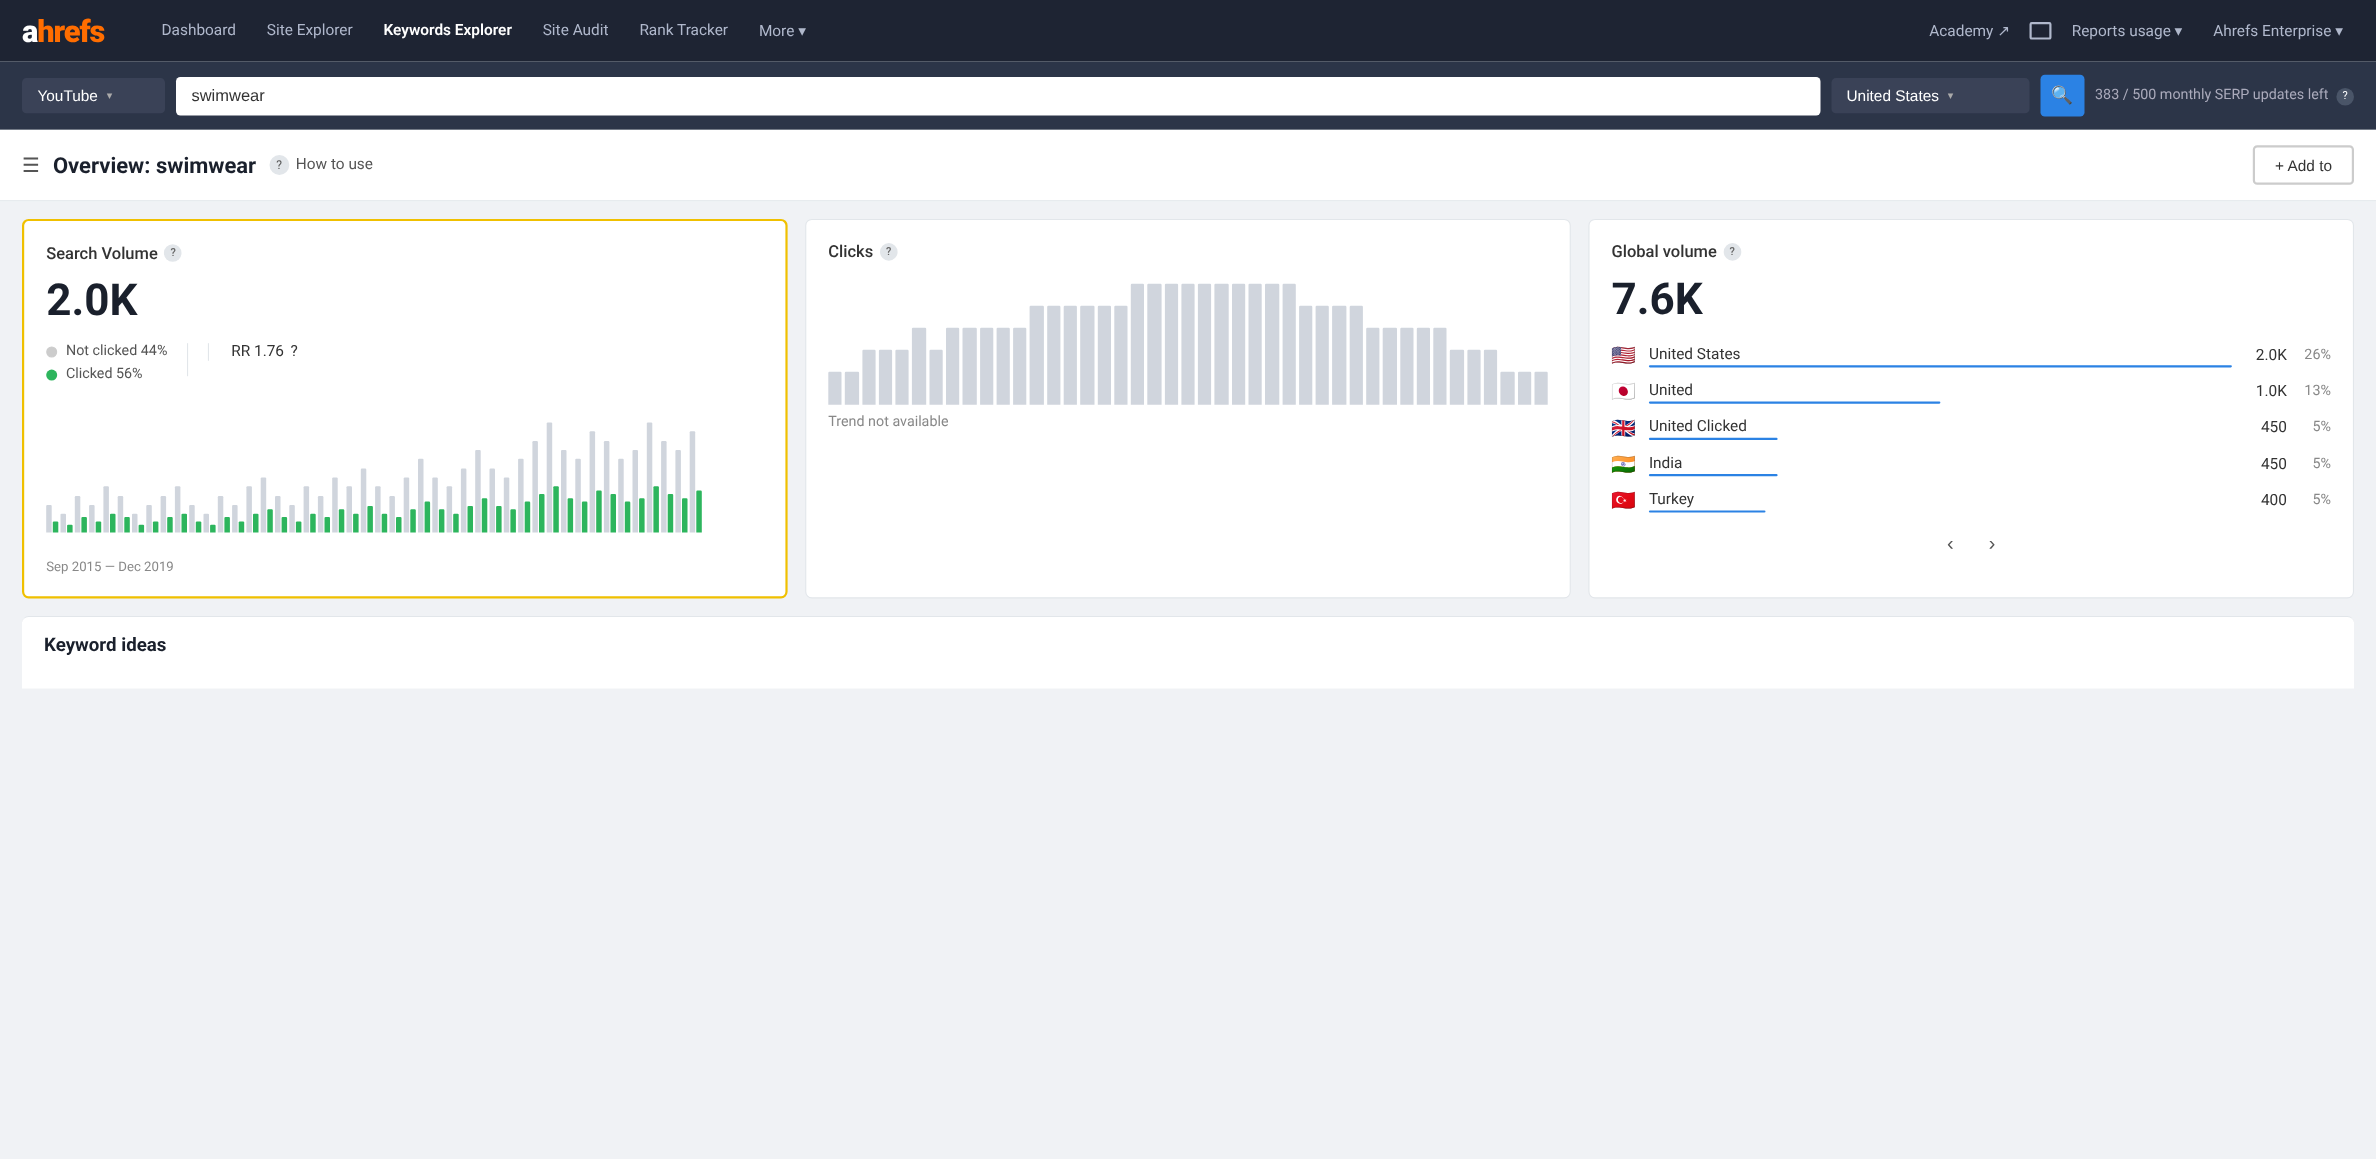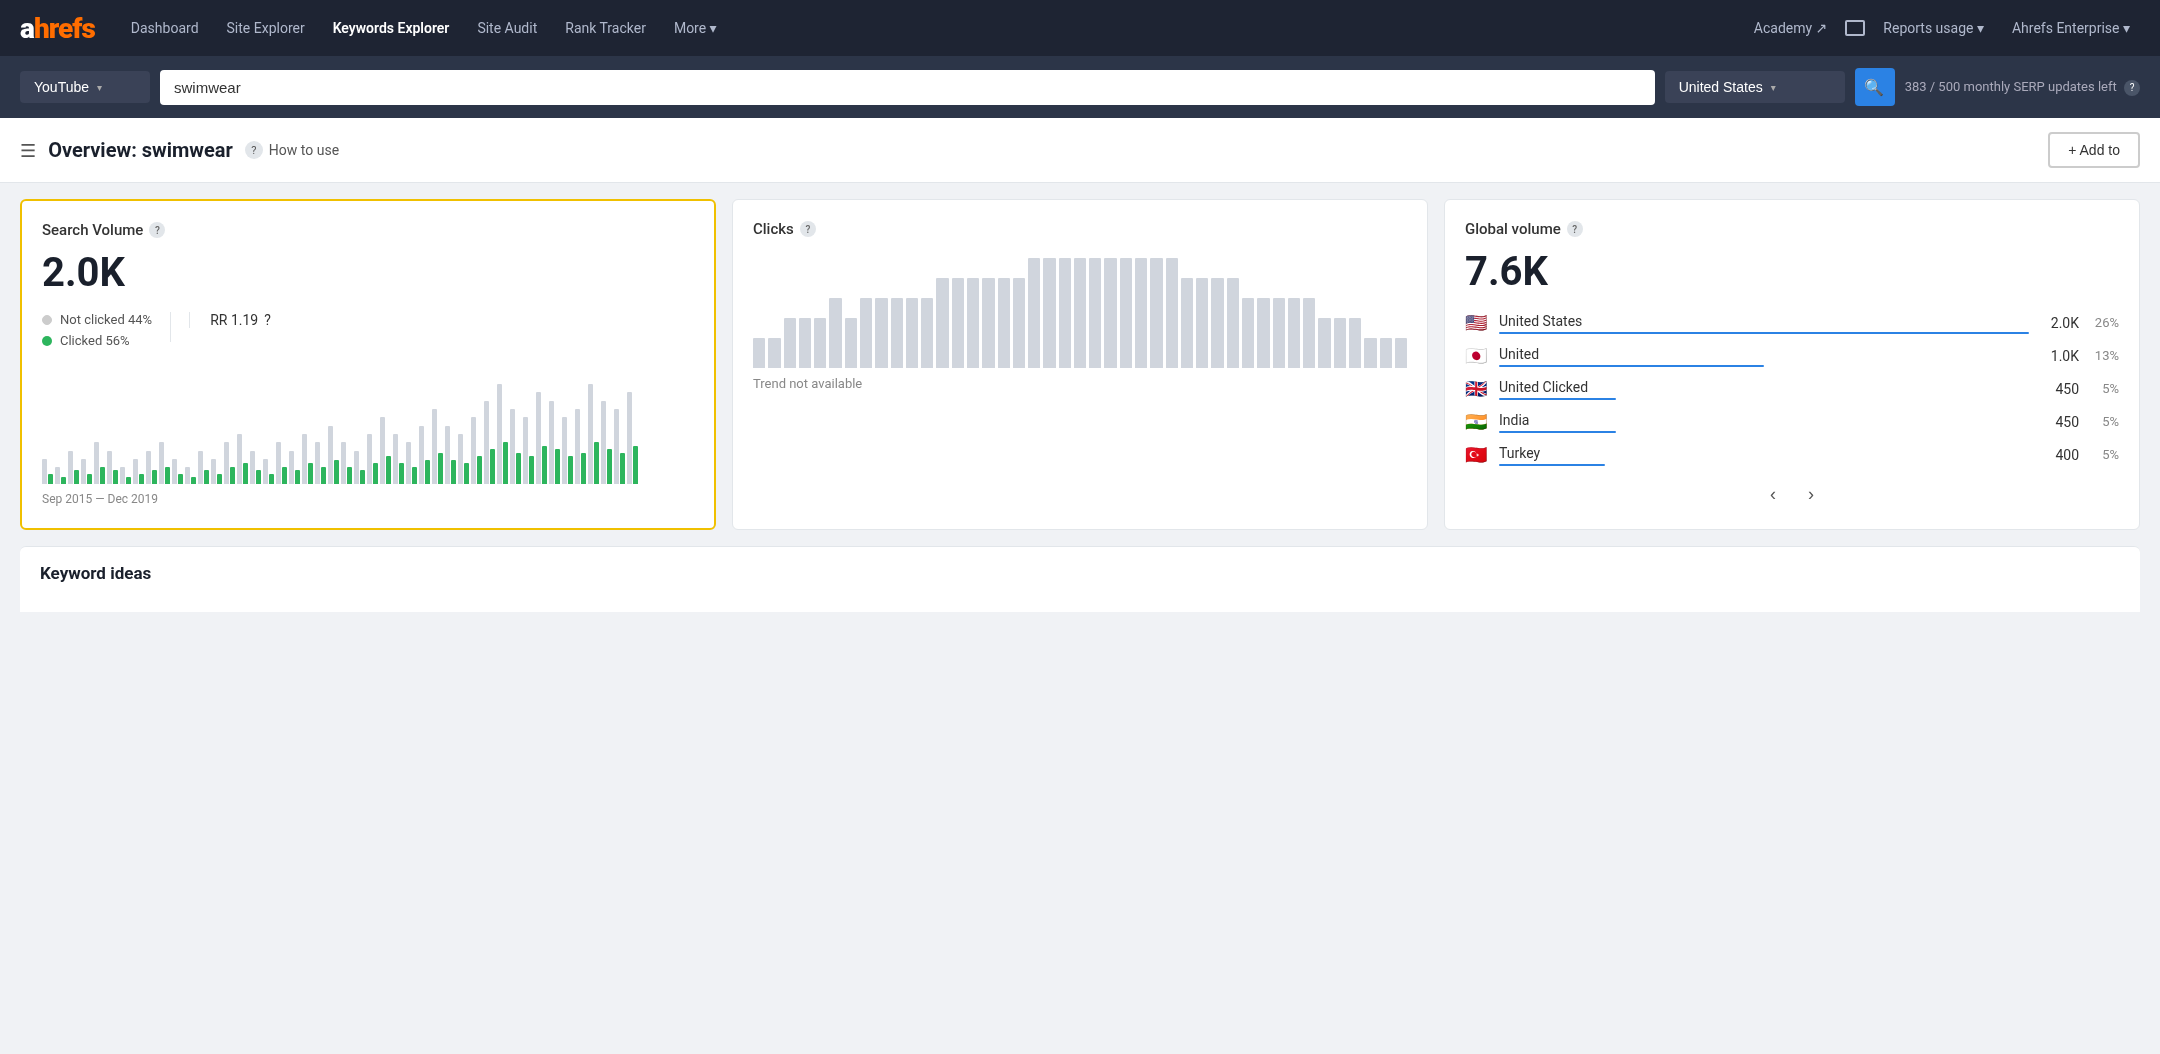--- a/index.html
+++ b/index.html
@@ -1,19 +1,19 @@
 <!DOCTYPE html>
 <html><head>
   <meta charset="utf-8">
   <style>
     * { box-sizing: border-box; margin: 0; padding: 0; }
     body { font-family: -apple-system, BlinkMacSystemFont, 'Segoe UI', Roboto, sans-serif; background: #f0f2f5; }
 
     
-    .nav { background: #1e2433; display: flex; align-items: center; padding: 0 20px; height: 56px; gap: 0; }
+    .nav { background: #1e2433; display: flex; align-items: center; padding: 0 20px; height: 56px; gap: 16px; }
     .nav-logo { color: #ff6d00; font-size: 28px; font-weight: 900; margin-right: 24px; letter-spacing: -1px; }
     .nav-logo span { color: white; }
     .nav-links { display: flex; gap: 4px; flex: 1; }
     .nav-link { color: #b0b8cc; font-size: 14px; padding: 6px 12px; border-radius: 4px; cursor: pointer; white-space: nowrap; text-decoration: none; }
     .nav-link.active { color: white; font-weight: 600; }
     .nav-right { display: flex; align-items: center; gap: 8px; }
     .nav-right-link { color: #b0b8cc; font-size: 14px; padding: 6px 10px; cursor: pointer; display: flex; align-items: center; gap: 4px; }
     .nav-monitor-icon { width: 20px; height: 16px; border: 2px solid #b0b8cc; border-radius: 2px; display: inline-block; }
 
     
@@ -56,21 +56,21 @@
     .legend-dot.green { background: #2db55d; }
     .rr-value { font-size: 14px; color: #333; display: flex; align-items: center; gap: 6px; padding-left: 20px; border-left: 1px solid #e2e6ea; }
 
     
     .chart-area { margin-top: 8px; }
     .bar-chart { display: flex; align-items: flex-end; gap: 2px; height: 120px; }
     .bar-group { display: flex; gap: 1px; align-items: flex-end; }
     .bar { border-radius: 1px 1px 0 0; min-width: 5px; }
     .bar.grey { background: #d0d5dd; }
     .bar.green { background: #2db55d; }
-    .chart-date { font-size: 12px; color: #888; margin-top: 8px; }
+    .chart-date { font-size: 12px; color: #888; margin-top: 24px; }
 
     
     .clicks-chart { display: flex; align-items: flex-end; gap: 3px; height: 120px; margin-top: 8px; }
     .clicks-bar { background: #d0d5dd; border-radius: 1px 1px 0 0; min-width: 8px; }
     .trend-na { font-size: 13px; color: #888; margin-top: 8px; }
 
     
     .country-list { display: flex; flex-direction: column; gap: 10px; }
     .country-item { display: flex; align-items: center; gap: 10px; }
     .country-flag { font-size: 18px; width: 24px; }
@@ -158,21 +158,21 @@
             <span class="legend-dot grey"></span>
             <span>Not clicked 44%</span>
           </div>
           <div class="legend-item">
             <span class="legend-dot green"></span>
             <span>Clicked 56%</span>
           </div>
         </div>
         <div class="divider"></div>
         <div class="rr-value">
-          <span>RR 1.19</span>
+          <span>RR 1.76</span>
           <span class="help-icon">?</span>
         </div>
       </div>
       <div class="chart-area">
         <div class="bar-chart" id="svChart">
             <div class="bar-group">
               <div class="bar grey" style="height: 25px; width: 5px;"></div>
               <div class="bar green" style="height: 10.5px; width: 5px;"></div>
             </div>
             <div class="bar-group">

